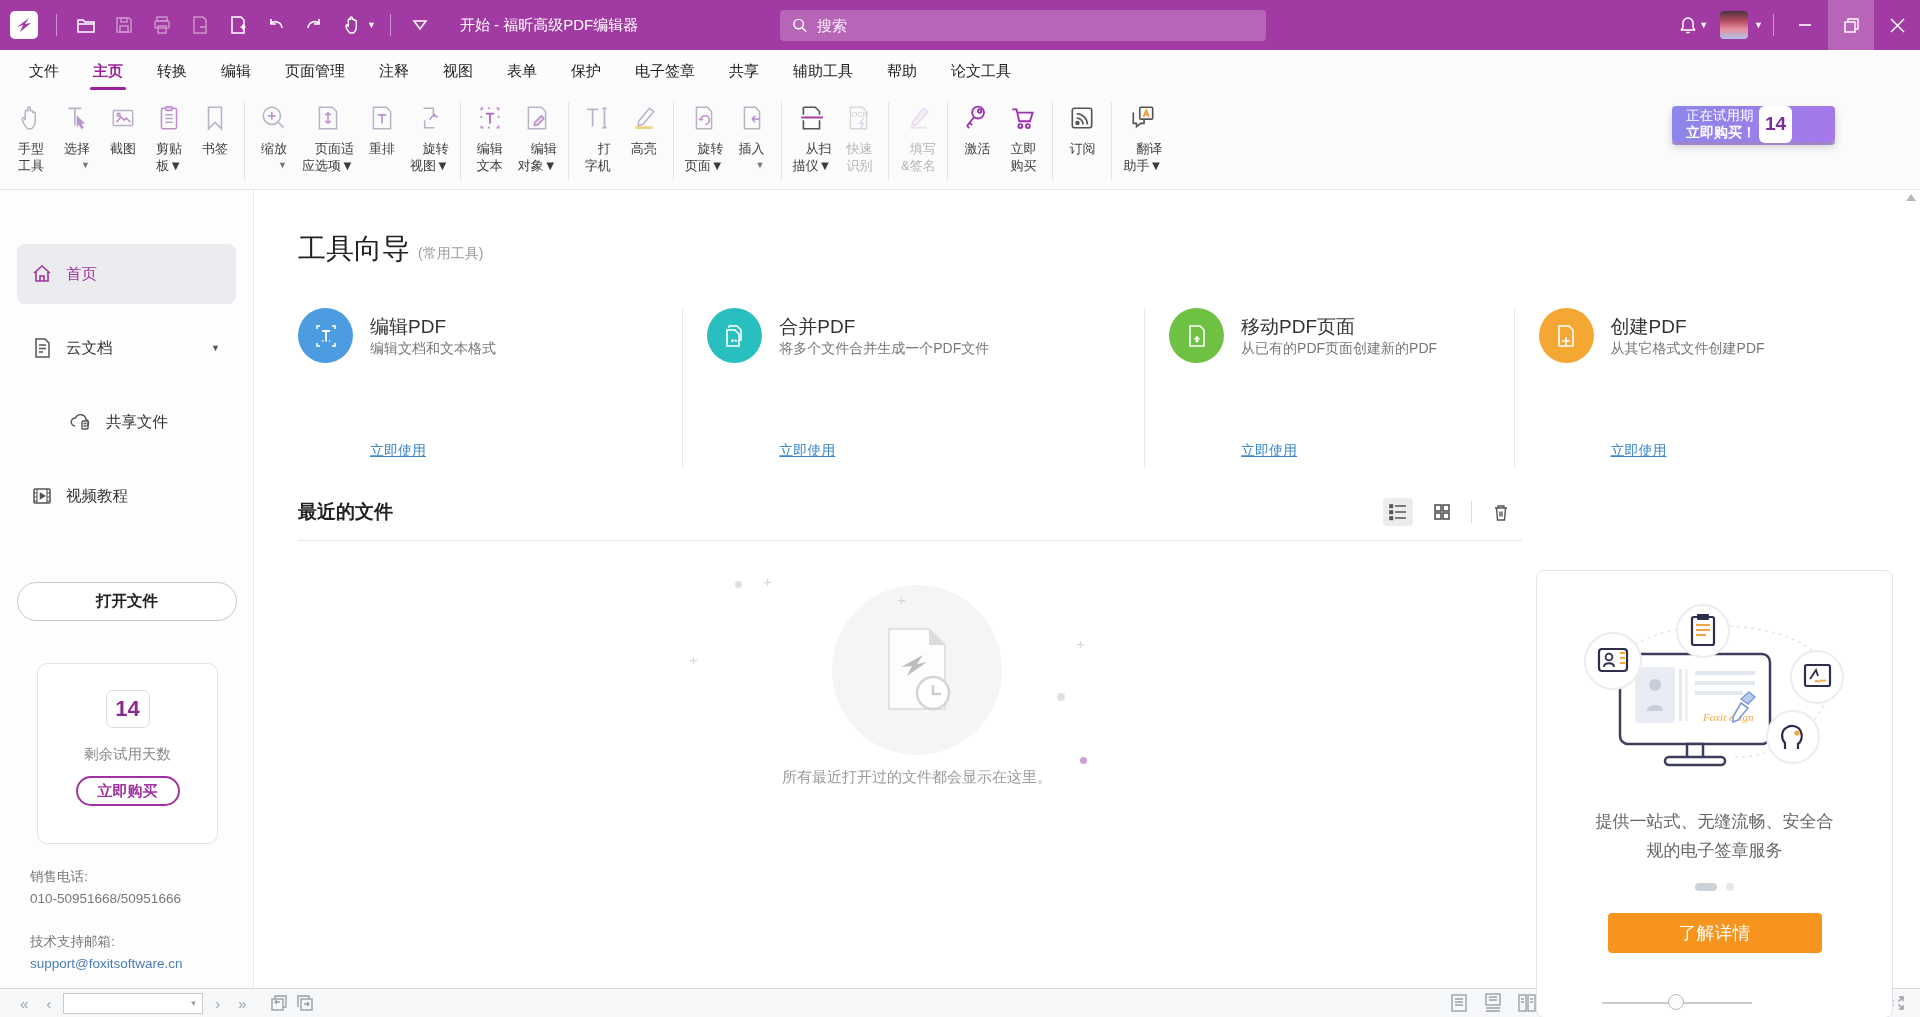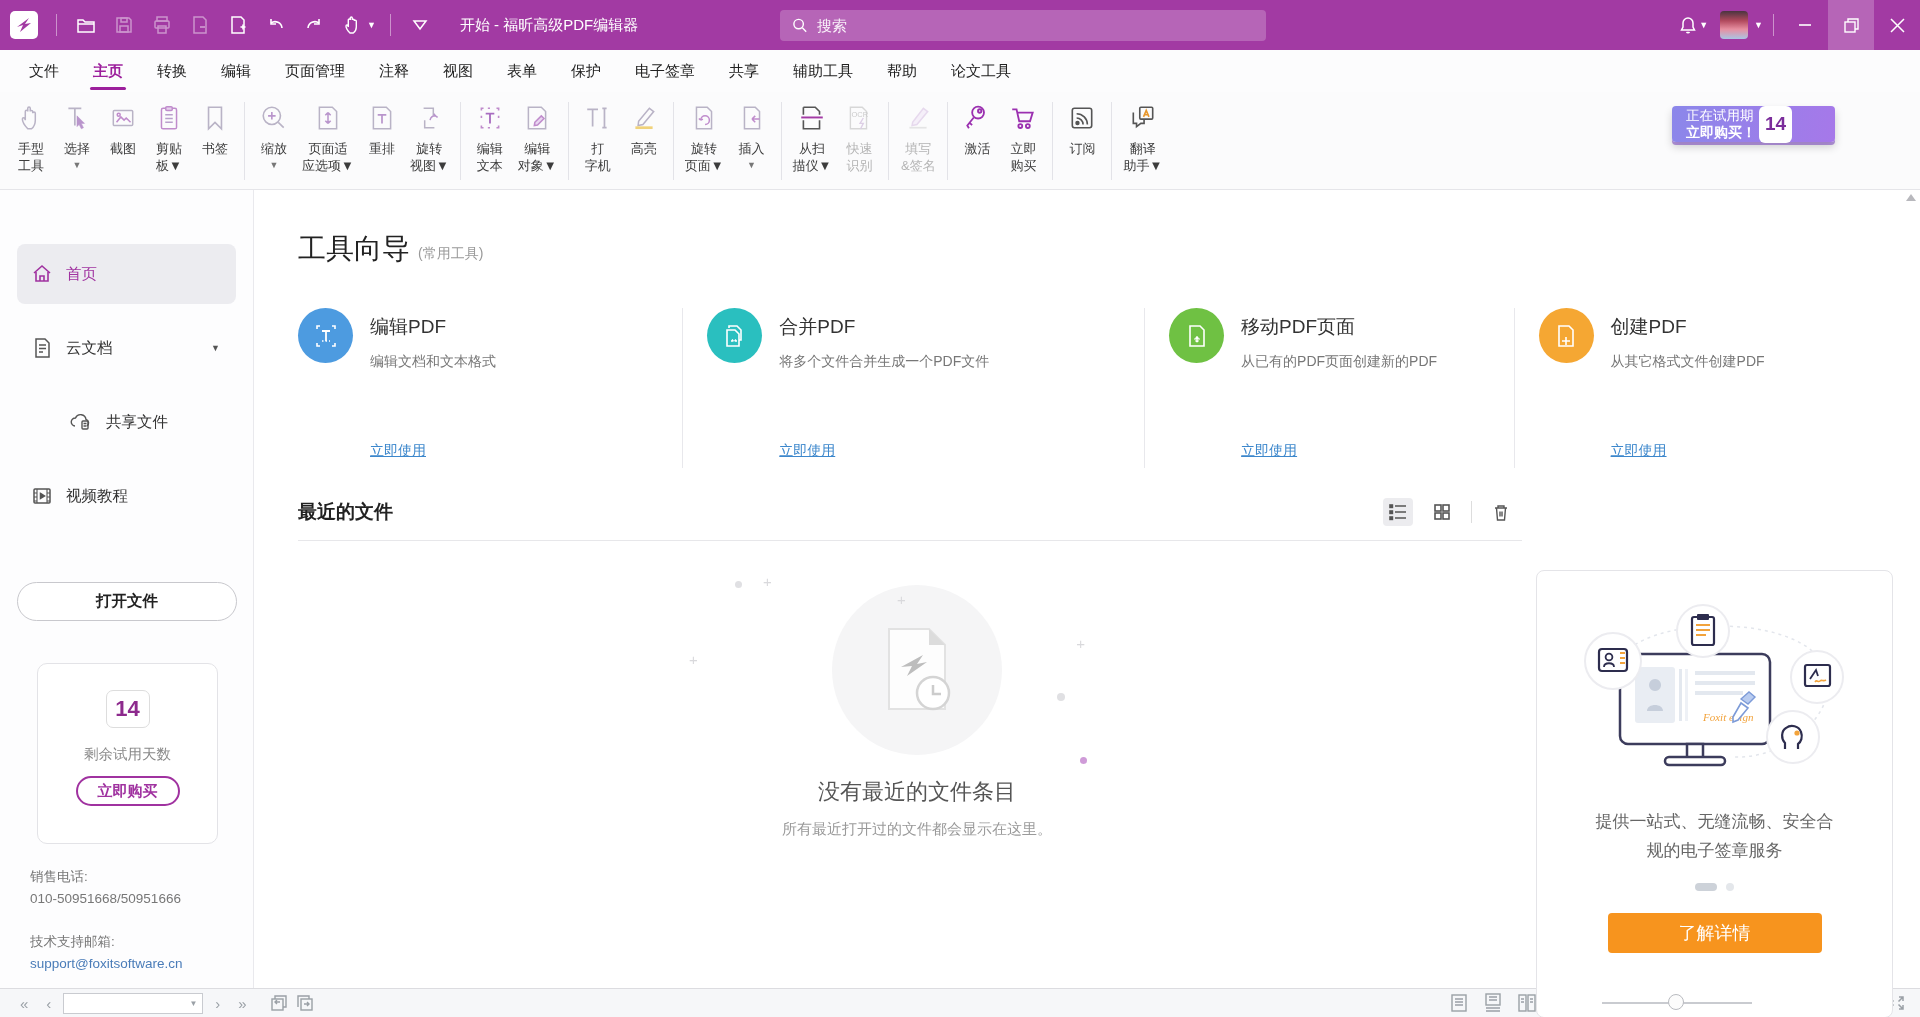--- a/index.html
+++ b/index.html
@@ -26,21 +26,21 @@
   .win-btn.hl { background:rgba(255,255,255,.22); }
 
   
   .menubar { height:42px; background:#fcfcfd; display:flex; align-items:center; padding-left:12px; flex:0 0 auto; }
   .menu-item { position:relative; padding:0 17px; font-size:15px; color:#222; height:42px; display:flex; align-items:center; cursor:default; }
   .menu-item.active { color:#9c1f9c; font-weight:bold; }
   .menu-item.active::after { content:""; position:absolute; left:14px; right:14px; bottom:2px; height:3px; background:#9c1f9c; border-radius:2px; }
 
   
   .toolbar { height:98px; background:#fbfbfc; border-bottom:1px solid #e5e5e9; display:flex; align-items:flex-start; padding:8px 6px 0 8px; flex:0 0 auto; position:relative; }
-  .tool { min-width:46px; padding:0 5px; display:flex; flex-direction:column; align-items:center; text-align:center; }
+  .tool { min-width:46px; padding:0 5px; display:flex; flex-direction:column; align-items:center; text-align:right; }
   .tool .ticon { height:36px; display:flex; align-items:center; justify-content:center; }
   .tool .tlabel { font-size:13px; color:#3c3c3c; line-height:17px; margin-top:4px; white-space:nowrap; }
   .tool.disabled .tlabel { color:#b4b4b4; }
   .tool.disabled .ticon { opacity:.5; }
   .tool-sep { width:1px; height:78px; background:#e3e3e8; margin:2px 6px 0 6px; flex:0 0 aupx; }
 
   
   .trial-badge { position:absolute; right:85px; top:14px; width:163px; height:36px; border-radius:4px;
     background:linear-gradient(100deg,#8b87ea 0%,#a678e9 100%); box-shadow:0 3px 0 rgba(116,64,186,.55),0 5px 9px rgba(0,0,0,.18);
     display:flex; align-items:center; padding:0 9px 0 14px; gap:3px; }
@@ -74,21 +74,21 @@
   .sec-title-row { display:flex; align-items:baseline; gap:8px; margin-top:40px; }
   .sec-title { font-size:28px; font-weight:normal; color:#222; }
   .sec-sub { font-size:14px; color:#999; }
 
   .cards { display:grid; grid-template-columns:1.04fr 1.25fr 1.0fr 1.1fr; margin-top:40px; }
   .card { display:flex; gap:17px; padding-right:10px; position:relative; min-height:160px; }
   .card + .card { padding-left:24px; border-left:1px solid #e8e8ec; }
   .card .circle { width:55px; height:55px; border-radius:50%; flex:0 0 auto; display:flex; align-items:center; justify-content:center; }
   .card .c-body { display:flex; flex-direction:column; }
   .card .c-title { font-size:19px; color:#333; margin-top:6px; }
-  .card .c-desc { font-size:14px; color:#777; margin-top:13px; }
+  .card .c-desc { font-size:14px; color:#777; margin-top:0; }
   .card .c-link { font-size:14px; color:#3c87cc; text-decoration:underline; margin-top:auto; margin-bottom:8px; width:max-content; }
 
   .recent-wrap { display:flex; margin-top:30px; }
   .recent-left { flex:1 1 auto; min-width:0; }
   .recent-head { display:flex; align-items:center; padding-right:20px; }
   .recent-title { font-size:19px; font-weight:bold; color:#222; }
   .view-tools { margin-left:auto; display:flex; align-items:center; gap:14px; }
   .vbtn { width:30px; height:28px; display:flex; align-items:center; justify-content:center; border-radius:4px; }
   .vbtn.active { background:#ececef; }
   .v-sep { width:1px; height:22px; background:#ddd; }
@@ -738,21 +738,20 @@
             <span class="dot" style="right:40px; top:172px; width:7px; height:7px; background:#cf9bd8;"></span>
             <div class="empty-circle">
               <svg width="100" height="110" viewBox="0 0 100 110" fill="none">
                 <path d="M22 14 h40 l16 16 v64 H22 z" fill="#fdfdfd" stroke="#e2e2e2" stroke-width="2"></path>
                 <path d="M62 14 l16 16 h-16 z" fill="#dcdcdc"></path>
                 <path d="M34 52 l22-12 -6 9 10-2 -20 14 5-10 z" fill="#bdbdbd"></path>
                 <circle cx="66" cy="78" r="16" fill="#fff" stroke="#d4d4d4" stroke-width="2.5"></circle>
                 <path d="M66 70 v9 h8" stroke="#cccccc" stroke-width="2.5"></path>
               </svg>
             </div>
-            <div class="empty-title">没有最近的文件条目</div>
             <div class="empty-desc">所有最近打开过的文件都会显示在这里。</div>
           </div>
         </div>
 
         <aside class="promo">
           <svg class="illus" width="300" height="190" viewBox="0 0 300 190" fill="none">
             <path d="M55 60 C80 18 220 14 255 60 C285 100 230 160 170 158" stroke="#e3e6ec" stroke-width="1.5" stroke-dasharray="3 4"></path>
             <rect x="55" y="55" width="150" height="90" rx="8" fill="#fff" stroke="#3c3c5c" stroke-width="2.5"></rect>
             <rect x="70" y="68" width="40" height="56" rx="3" fill="#e9edf3"></rect>
             <path d="M90 92 a6 6 0 1 1 .1 0 M82 112 c0-8 16-8 16 0 z" fill="#c6cedb"></path>

